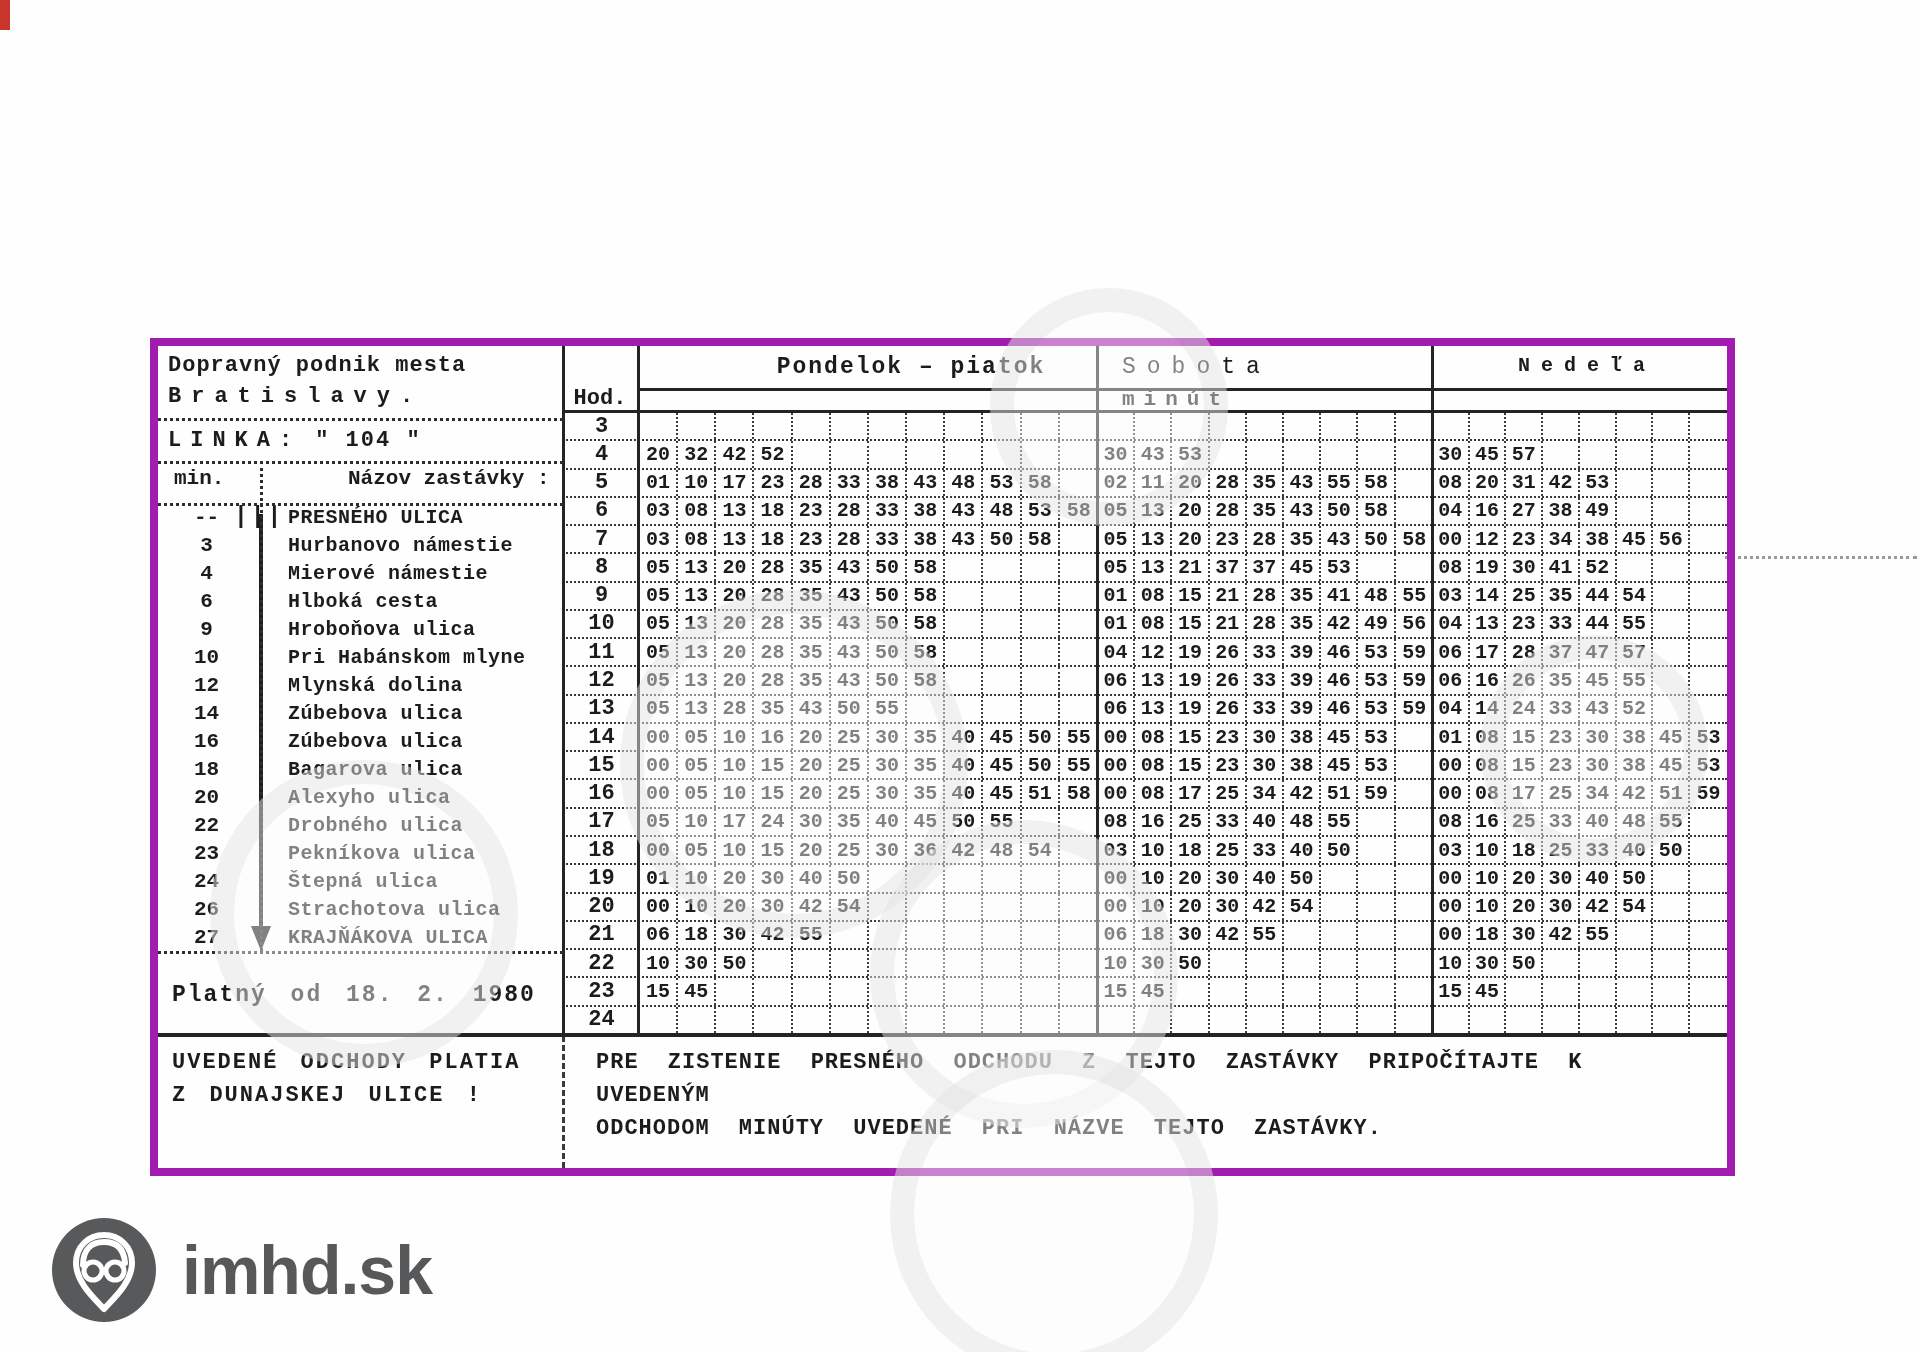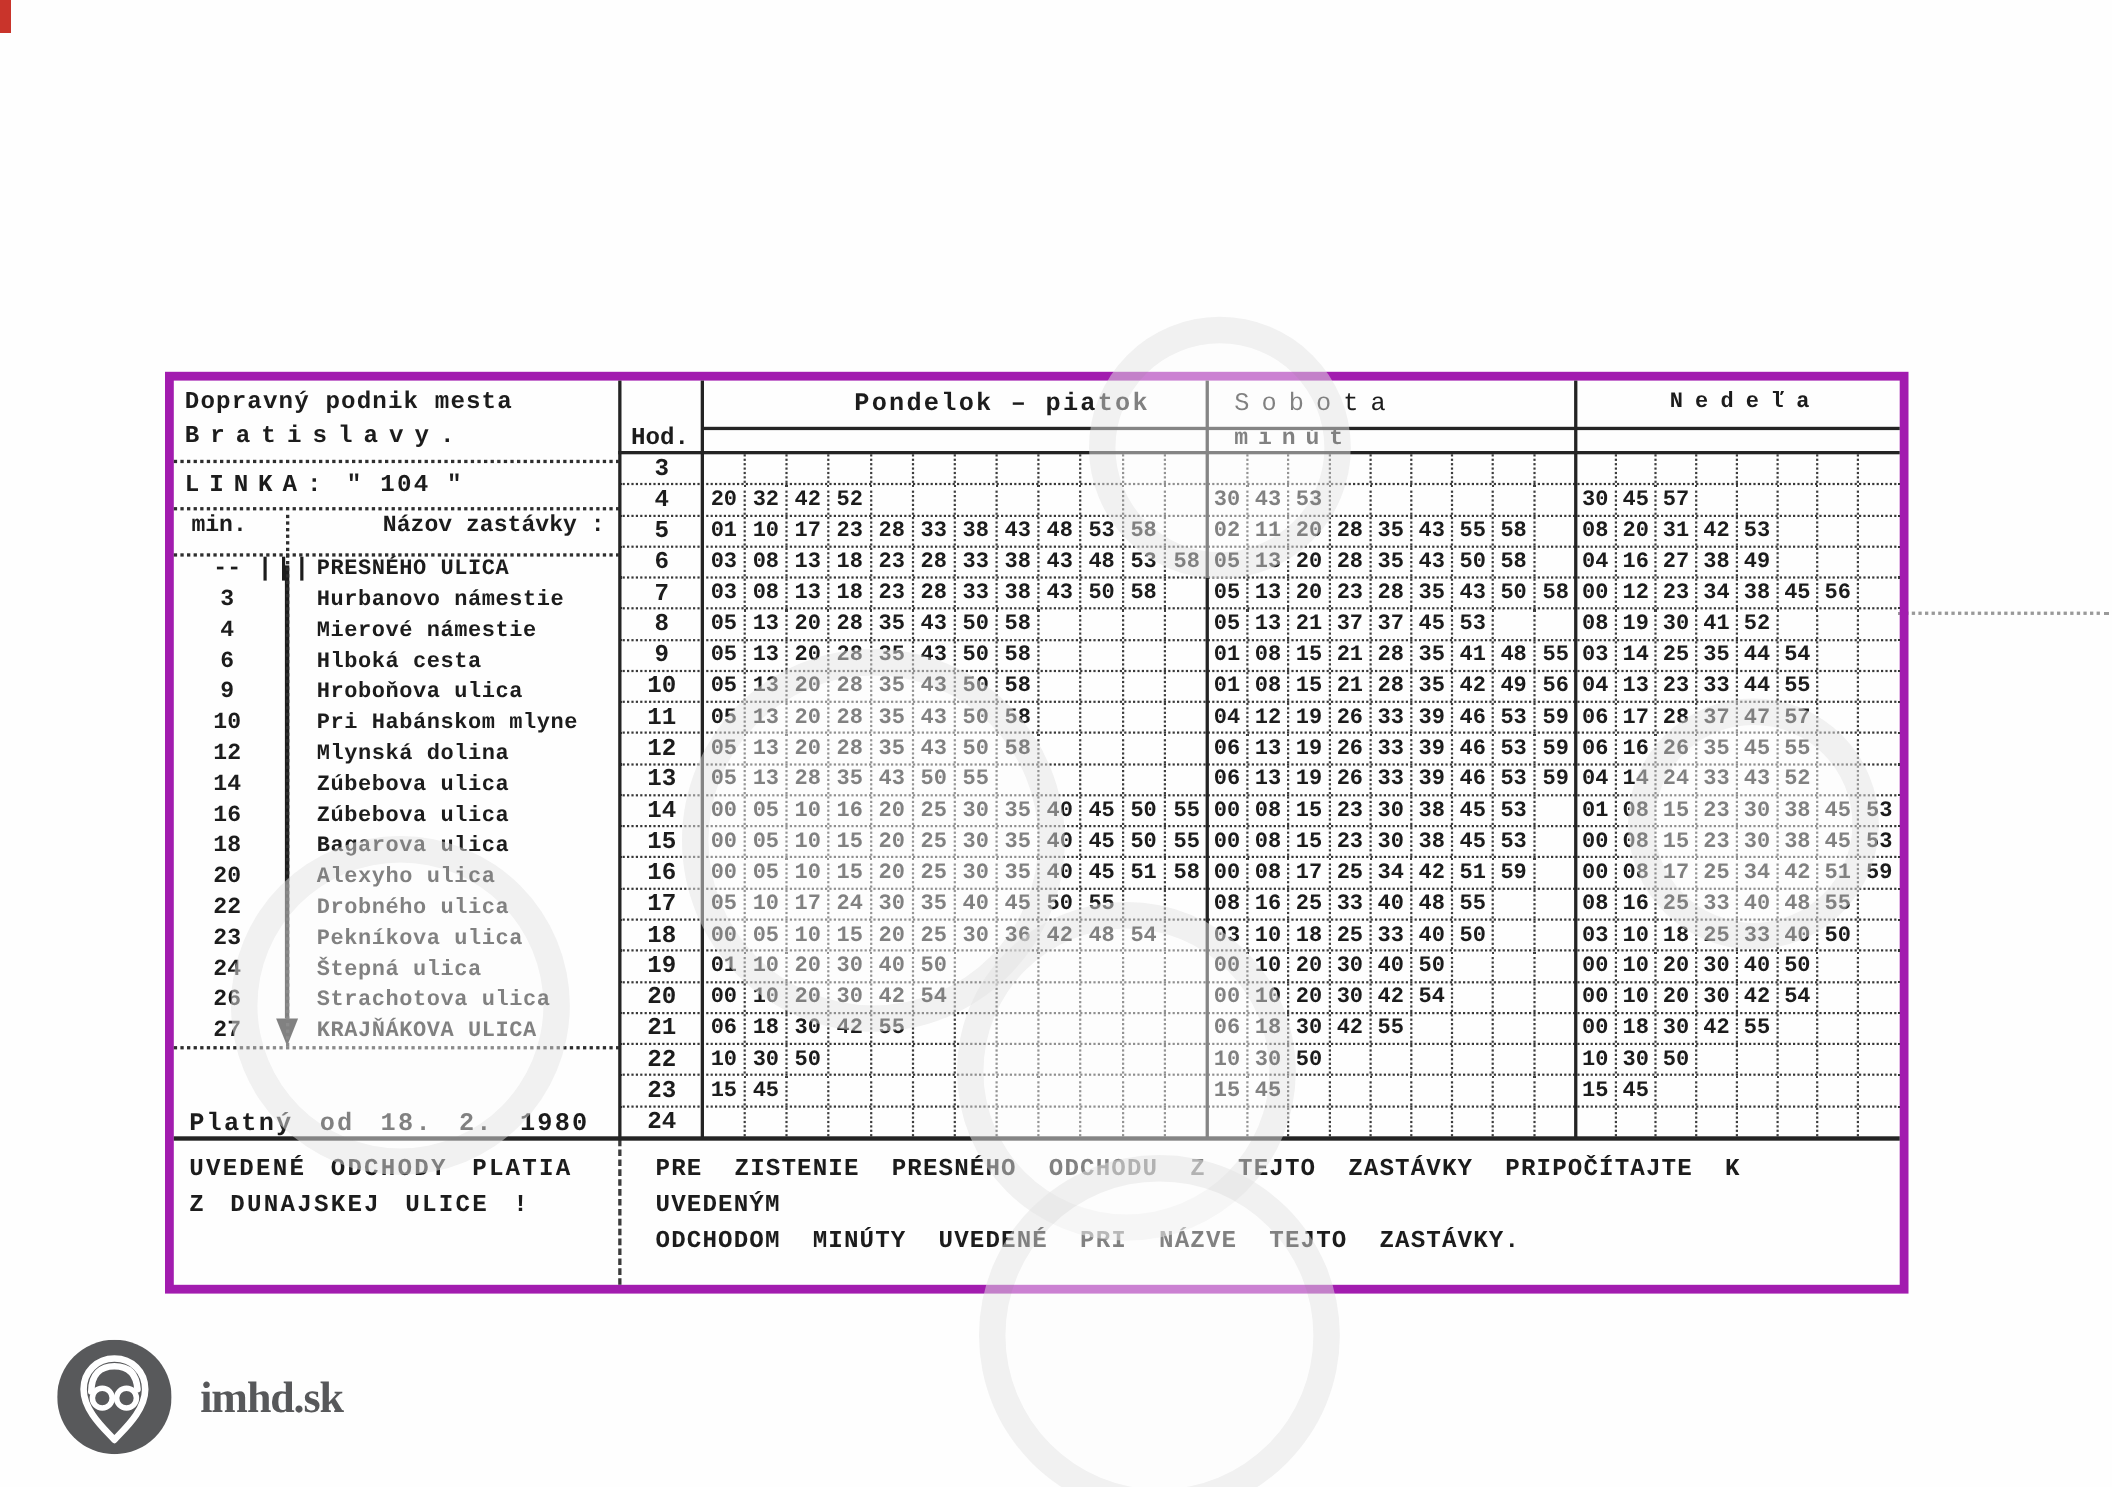--- a/index.html
+++ b/index.html
@@ -36,21 +36,21 @@
   .lp-stops{position:absolute;left:0;top:157px;width:405px;height:448px;}
   .s-row{height:28px;display:flex;align-items:center;}
   .s-min{width:97px;text-align:center;font-size:21px;font-weight:700;flex:none;}
   .s-name{padding-left:33px;font-size:20px;font-weight:700;white-space:pre;letter-spacing:0.5px;}
 
   .arrow-shaft{position:absolute;left:101px;top:168px;width:4px;height:412px;background:#1d1d1d;}
   .arrow-head{position:absolute;left:93px;top:580px;width:0;height:0;
     border-left:10px solid transparent;border-right:10px solid transparent;border-top:25px solid #1d1d1d;}
   .route-marks{position:absolute;left:76px;top:158px;font-size:23px;font-weight:700;letter-spacing:3px;}
 
-  .lp-valid{position:absolute;left:14px;top:636px;font-size:23px;font-weight:700;letter-spacing:2px;word-spacing:8px;margin-top:26px;}
+  .lp-valid{position:absolute;left:14px;top:636px;font-size:23px;font-weight:700;letter-spacing:2px;word-spacing:8px;}
   .lp-note{position:absolute;left:14px;top:700px;font-size:22px;font-weight:700;line-height:33px;letter-spacing:2px;word-spacing:7px;}
   .bottom-note{position:absolute;left:438px;top:700px;width:1125px;font-size:22px;font-weight:700;line-height:33px;letter-spacing:1px;word-spacing:15px;}
 
   .h-hod{position:absolute;left:405px;top:40px;width:74px;text-align:center;font-size:22px;font-weight:700;}
   .h-pon{position:absolute;left:482px;top:8px;width:542px;text-align:center;font-size:23px;font-weight:700;letter-spacing:2px;}
   .h-sob{position:absolute;left:964px;top:8px;font-size:23px;font-weight:400;letter-spacing:11px;}
   .h-minut{position:absolute;left:964px;top:42px;font-size:21px;font-weight:700;letter-spacing:9px;}
   .h-ned{position:absolute;left:1360px;top:8px;font-size:20px;font-weight:700;letter-spacing:11px;}
 
   .grid{position:absolute;left:405px;top:67px;width:1164px;height:620px;display:flex;flex-direction:column;}
@@ -68,21 +68,21 @@
   .wm2{left:620px;top:590px;width:300px;height:300px;}
   .wm3{left:870px;top:820px;width:260px;height:260px;}
   .wm4{left:210px;top:760px;width:260px;height:260px;}
   .wm5{left:890px;top:1050px;width:280px;height:280px;}
   .wm6{left:1480px;top:635px;width:180px;height:180px;}
 
   .dots-art{position:absolute;left:1725px;top:556px;width:192px;border-top:3px dotted rgba(70,70,70,0.55);}
 
   
   .logo{position:absolute;left:52px;top:1218px;display:flex;align-items:center;gap:26px;z-index:2;}
-  .logo-text{font-family:Liberation Serif, serif;font-weight:bold;font-size:40px;color:#57585a;letter-spacing:-1px;}
+  .logo-text{font-family:Liberation Sans, sans-serif;font-weight:bold;font-size:68px;color:#57585a;letter-spacing:-1px;}
 </style>
 </head>
 <body>
 
 <div class="page">
 
   <div class="red-mark"></div>
 
   <div class="tt">
 

